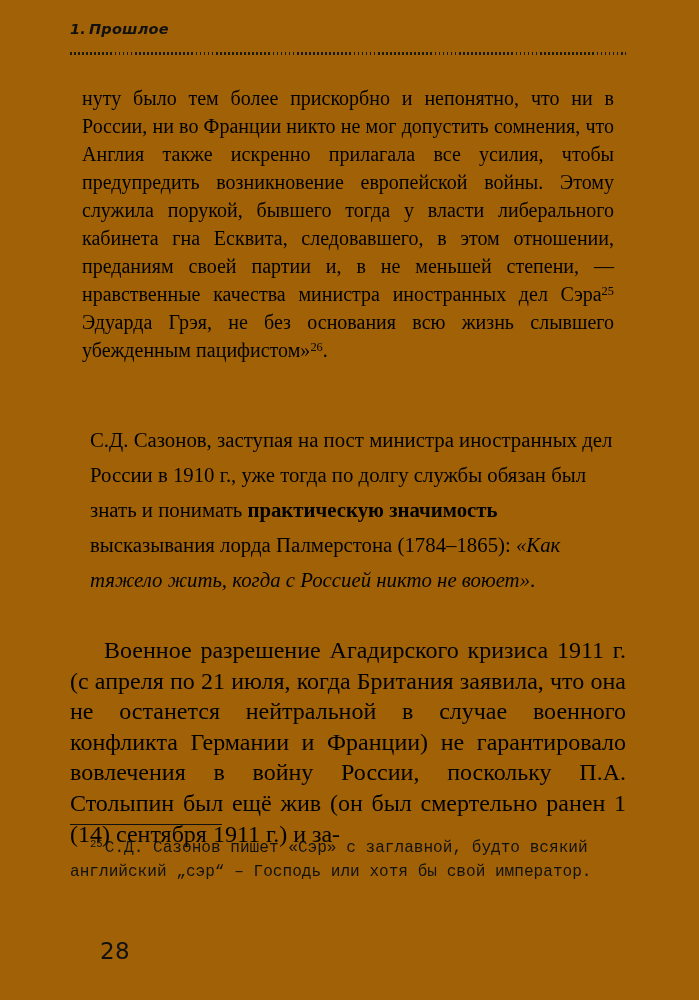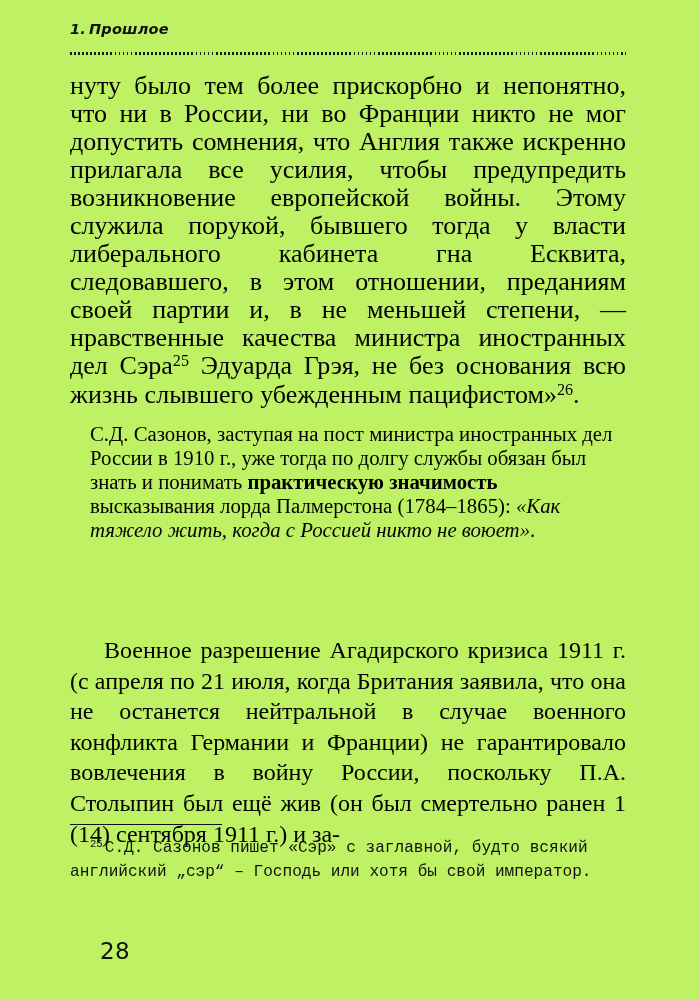--- a/index.html
+++ b/index.html
@@ -16,21 +16,21 @@
     font-family: "Liberation Serif", "DejaVu Serif", serif;
     color: #000000;
     -webkit-font-smoothing: antialiased;
   }
 
   .page {
     position: absolute;
     left: 0; top: 0;
     width: 699px;
     height: 1000px;
-    background: #bef264;
+    background: #a16207;
   }
 
   
   .runhead {
     position: absolute;
     left: 70px;
     top: 21px;
     font-family: "DejaVu Sans", "Liberation Sans", sans-serif;
     font-style: italic;
     font-weight: bold;
@@ -61,39 +61,39 @@
   }
 
   
   .col {
     position: absolute;
     left: 70px;
     width: 556px;
   }
 
   p.body {
-    margin: 0;
+    margin: 12px;
     text-align: justify;
     text-justify: inter-word;
-    font-size: 26px;
+    font-size: 20px;
     line-height: 28.05px;
     hyphens: manual;
     word-spacing: 0.2px;
   }
   #block-1 { top: 72px; }
 
   
   #block-2 {
     top: 401px;
     left: 90px;
     width: 532px;
   }
   #block-2 p {
     font-size: 20.8px;
-    line-height: 24px;
+    line-height: 35px;
     text-align: left;
   }
   #block-2 .b { font-weight: bold; }
   #block-2 .i { font-style: italic; }
 
   
   #block-3 { top: 611px; }
   #block-3 p {
     font-size: 24px;
     line-height: 30.6px;

